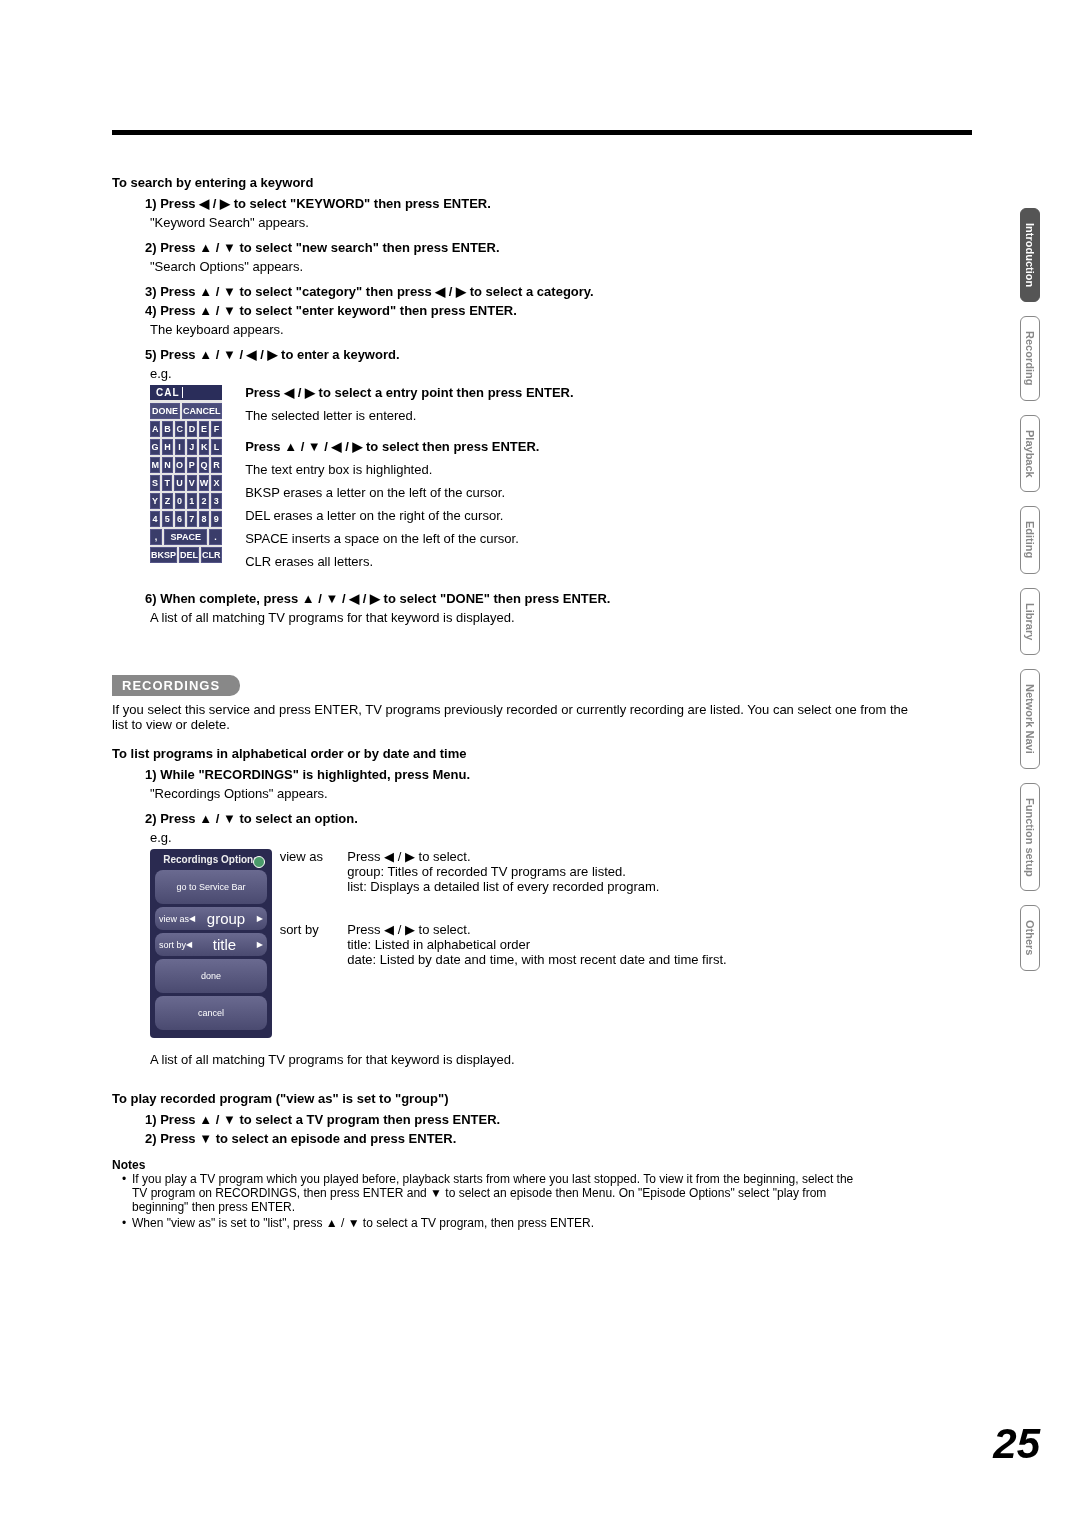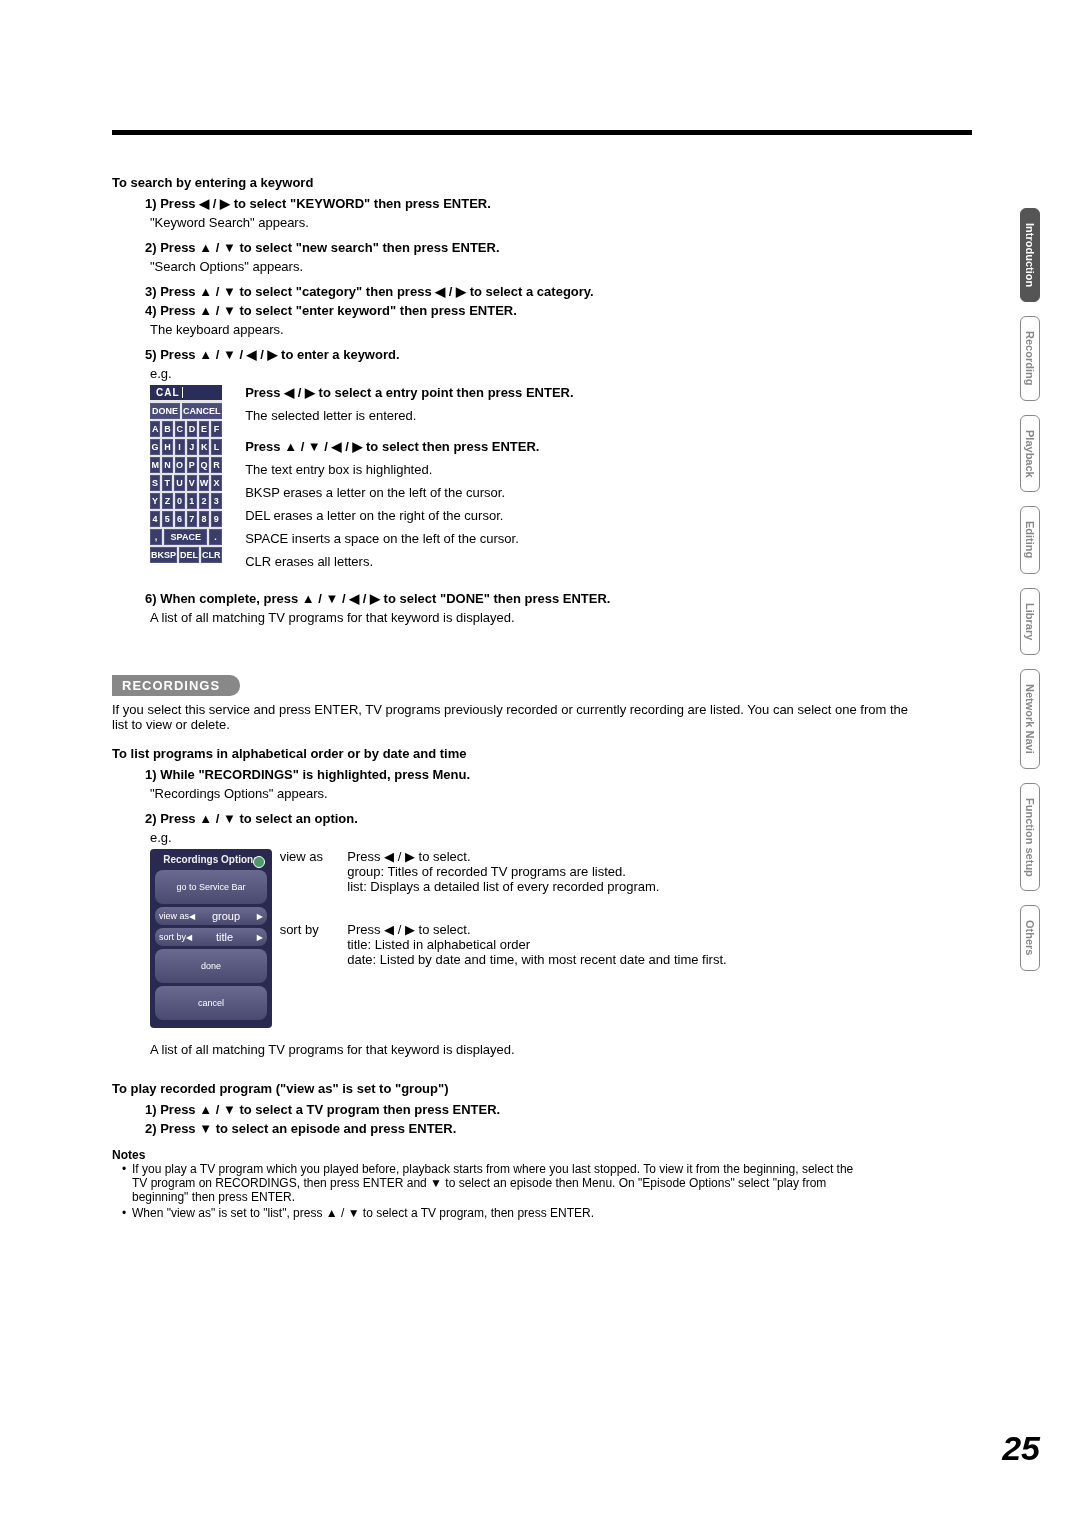--- a/index.html
+++ b/index.html
@@ -111,21 +111,21 @@
       background: linear-gradient(#6a6a90, #4a4a70);
       color: #fff;
       font-size: 9px;
       text-align: center;
       padding: 12px 2px;
       margin-bottom: 3px;
       border-radius: 8px;
     }
     .ro-item-split { display: flex; justify-content: space-between; align-items:center; padding: 3px 4px;}
     .ro-item-label { font-size: 9px; }
-    .ro-item-value { font-size: 11px; flex:1; text-align:center;}
+    .ro-item-value { font-size: 15px; flex:1; text-align:center;}
     .ro-arrow { font-size: 8px; }
     .ro-logo {
       position: absolute;
       top: 2px; right: 2px;
       width: 12px; height: 12px;
       background: #4a9a6a;
       border-radius: 50%;
       border: 1px solid #fff;
     }
     
@@ -162,21 +162,21 @@
       background: #555;
       color: #fff;
       border-color: #555;
     }
     
     
     .page-num {
       position: absolute;
       right: 40px;
       bottom: 60px;
-      font-size: 34px;
+      font-size: 42px;
       font-weight: bold;
       font-style: italic;
       color: #000;
     }
     
     .notes-list { margin-left: 10px; font-size: 12px; }
     .notes-list li { list-style: none; position: relative; padding-left: 10px; margin-bottom: 2px;}
     .notes-list li::before { content: "•"; position: absolute; left: 0; }
   </style>
 </head>

